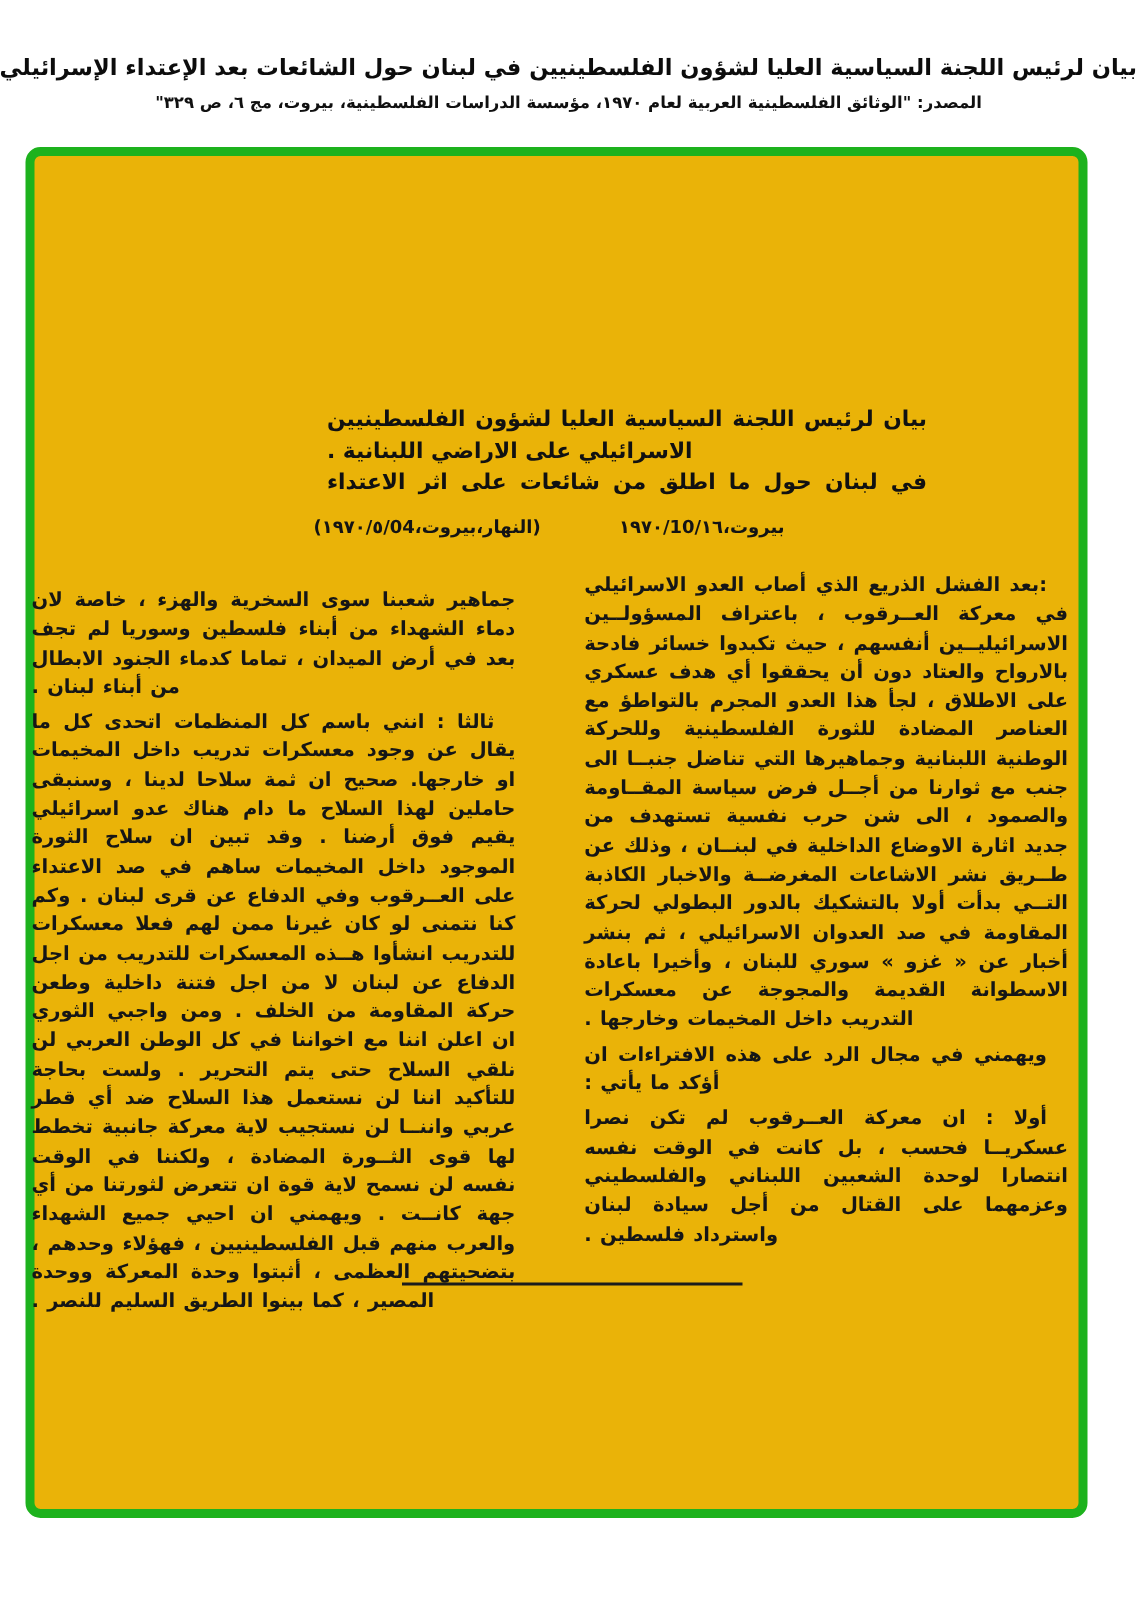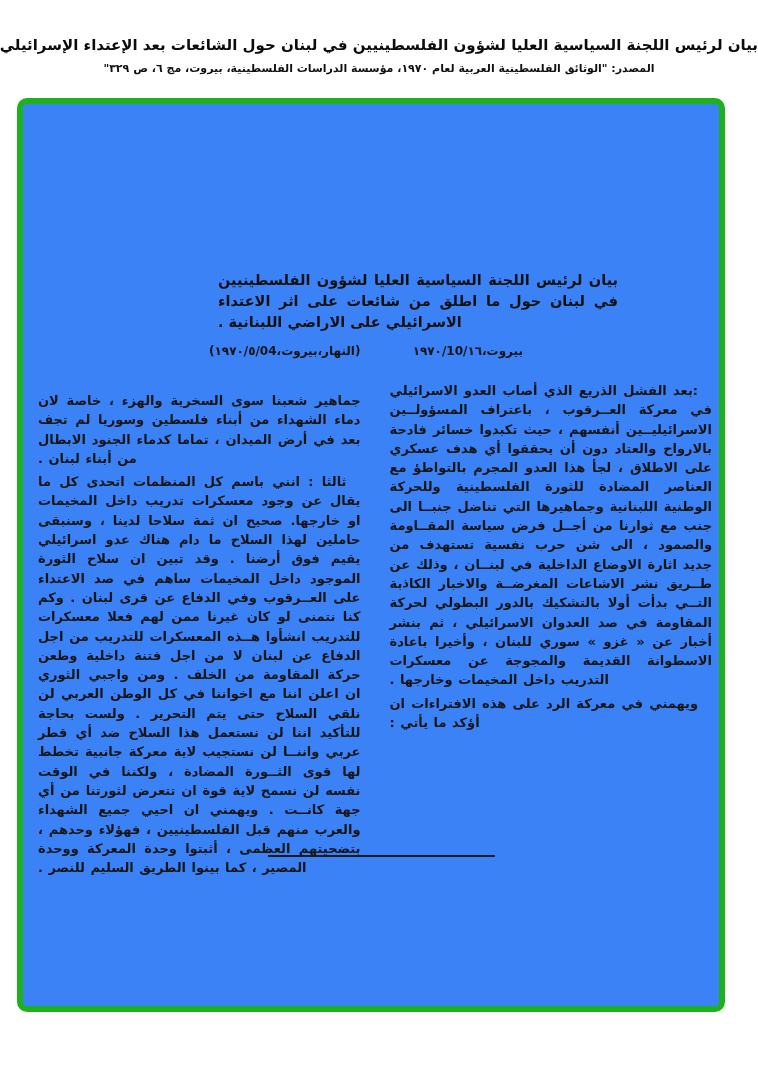--- a/index.html
+++ b/index.html
@@ -16,38 +16,38 @@
   }
   .top-source {
     position: absolute; top: 62px; left: 0; width: 758px;
     direction: rtl; text-align: center; white-space: nowrap;
     font-size: 11px; font-weight: 700; color: #101010;
   }
   .frame {
     position: absolute; left: 17px; top: 98px;
     width: 696px; height: 902px;
     border: 6px solid #1db21d; border-radius: 10px;
-    background: #3b82f6;
+    background: #eab308;
   }
   .doc-title {
     position: absolute; left: 195px; top: 166px; width: 400px;
     direction: rtl; font-size: 14.5px; font-weight: 700;
     line-height: 21px; color: #111111;
   }
   .tl.j  { text-align: justify; text-align-last: justify; }
   .tl.last { text-align: left; }
   .date-row {
     position: absolute; left: 186px; top: 240px; width: 314px;
     display: flex; justify-content: space-between;
     direction: rtl; font-size: 12px; font-weight: 700; color: #141414;
     white-space: nowrap;
   }
   .columns {
     position: absolute; left: 15px; top: 277px; width: 674px;
-    display: flex; gap: 29px; direction: rtl;
+    display: flex; gap: 46px; direction: rtl;
   }
   .col {
     width: 322.5px; flex: 0 0 auto;
     font-size: 13px; font-weight: 700; line-height: 19.3px;
     color: #161616; direction: rtl;
   }
   .col p {
     margin: 0 0 4px 0;
     text-align: justify; text-align-last: left;
     text-indent: 14px;
@@ -63,33 +63,34 @@
 </head>
 <body>
 
 <div class="top-title">بيان لرئيس اللجنة السياسية العليا لشؤون الفلسطينيين في لبنان حول الشائعات بعد الإعتداء الإسرائيلي على لبنان</div>
 <div class="top-source">المصدر: "الوثائق الفلسطينية العربية لعام ١٩٧٠، مؤسسة الدراسات الفلسطينية، بيروت، مج ٦، ص ٣٢٩"</div>
 
 <div class="frame" style="border-color: rgb(29, 178, 29);">
 
   <div class="doc-title">
     <div class="tl j">بيان لرئيس اللجنة السياسية العليا لشؤون الفلسطينيين</div>
+    <div class="tl last">الاسرائيلي على الاراضي اللبنانية .</div>
     <div class="tl j">في لبنان حول ما اطلق من شائعات على اثر الاعتداء</div>
-    <div class="tl last">الاسرائيلي على الاراضي اللبنانية .</div>
   </div>
 
   <div class="date-row">
     <span>بيروت،١٩٧٠/10/١٦</span>
     <span>(النهار،بيروت،١٩٧٠/٥/04)</span>
   </div>
 
   <div class="columns">
     <div class="col col-right">
       <p>:بعد الفشل الذريع الذي أصاب العدو الاسرائيلي في معركة العــرقوب ، باعتراف المسؤولــين الاسرائيليــين أنفسهم ، حيث تكبدوا خسائر فادحة بالارواح والعتاد دون أن يحققوا أي هدف عسكري على الاطلاق ، لجأ هذا العدو المجرم بالتواطؤ مع العناصر المضادة للثورة الفلسطينية وللحركة الوطنية اللبنانية وجماهيرها التي تناضل جنبــا الى جنب مع ثوارنا من أجــل فرض سياسة المقــاومة والصمود ، الى شن حرب نفسية تستهدف من جديد اثارة الاوضاع الداخلية في لبنــان ، وذلك عن طــريق نشر الاشاعات المغرضــة والاخبار الكاذبة التــي بدأت أولا بالتشكيك بالدور البطولي لحركة المقاومة في صد العدوان الاسرائيلي ، ثم بنشر أخبار عن « غزو » سوري للبنان ، وأخيرا باعادة الاسطوانة القديمة والمجوجة عن معسكرات التدريب داخل المخيمات وخارجها .</p>
-      <p>ويهمني في معركة الرد على هذه الافتراءات ان أؤكد ما يأتي :</p>
+      <p>ويهمني في مجال الرد على هذه الافتراءات ان أؤكد ما يأتي :</p>
+      <p>أولا : ان معركة العــرقوب لم تكن نصرا عسكريــا فحسب ، بل كانت في الوقت نفسه انتصارا لوحدة الشعبين اللبناني والفلسطيني وعزمهما على القتال من أجل سيادة لبنان واسترداد فلسطين .</p>
     </div>
     <div class="col col-left">
       <p class="cont">جماهير شعبنا سوى السخرية والهزء ، خاصة لان دماء الشهداء من أبناء فلسطين وسوريا لم تجف بعد في أرض الميدان ، تماما كدماء الجنود الابطال من أبناء لبنان .</p>
       <p>ثالثا : انني باسم كل المنظمات اتحدى كل ما يقال عن وجود معسكرات تدريب داخل المخيمات او خارجها. صحيح ان ثمة سلاحا لدينا ، وسنبقى حاملين لهذا السلاح ما دام هناك عدو اسرائيلي يقيم فوق أرضنا . وقد تبين ان سلاح الثورة الموجود داخل المخيمات ساهم في صد الاعتداء على العــرقوب وفي الدفاع عن قرى لبنان . وكم كنا نتمنى لو كان غيرنا ممن لهم فعلا معسكرات للتدريب انشأوا هــذه المعسكرات للتدريب من اجل الدفاع عن لبنان لا من اجل فتنة داخلية وطعن حركة المقاومة من الخلف . ومن واجبي الثوري ان اعلن اننا مع اخواننا في كل الوطن العربي لن نلقي السلاح حتى يتم التحرير . ولست بحاجة للتأكيد اننا لن نستعمل هذا السلاح ضد أي قطر عربي واننــا لن نستجيب لاية معركة جانبية تخطط لها قوى الثــورة المضادة ، ولكننا في الوقت نفسه لن نسمح لاية قوة ان تتعرض لثورتنا من أي جهة كانــت . ويهمني ان احيي جميع الشهداء والعرب منهم قبل الفلسطينيين ، فهؤلاء وحدهم ، بتضحيتهم العظمى ، أثبتوا وحدة المعركة ووحدة المصير ، كما بينوا الطريق السليم للنصر .</p>
     </div>
   </div>
 
   <div class="divider" style="background: rgb(28, 28, 28);"></div>
 
 </div>

